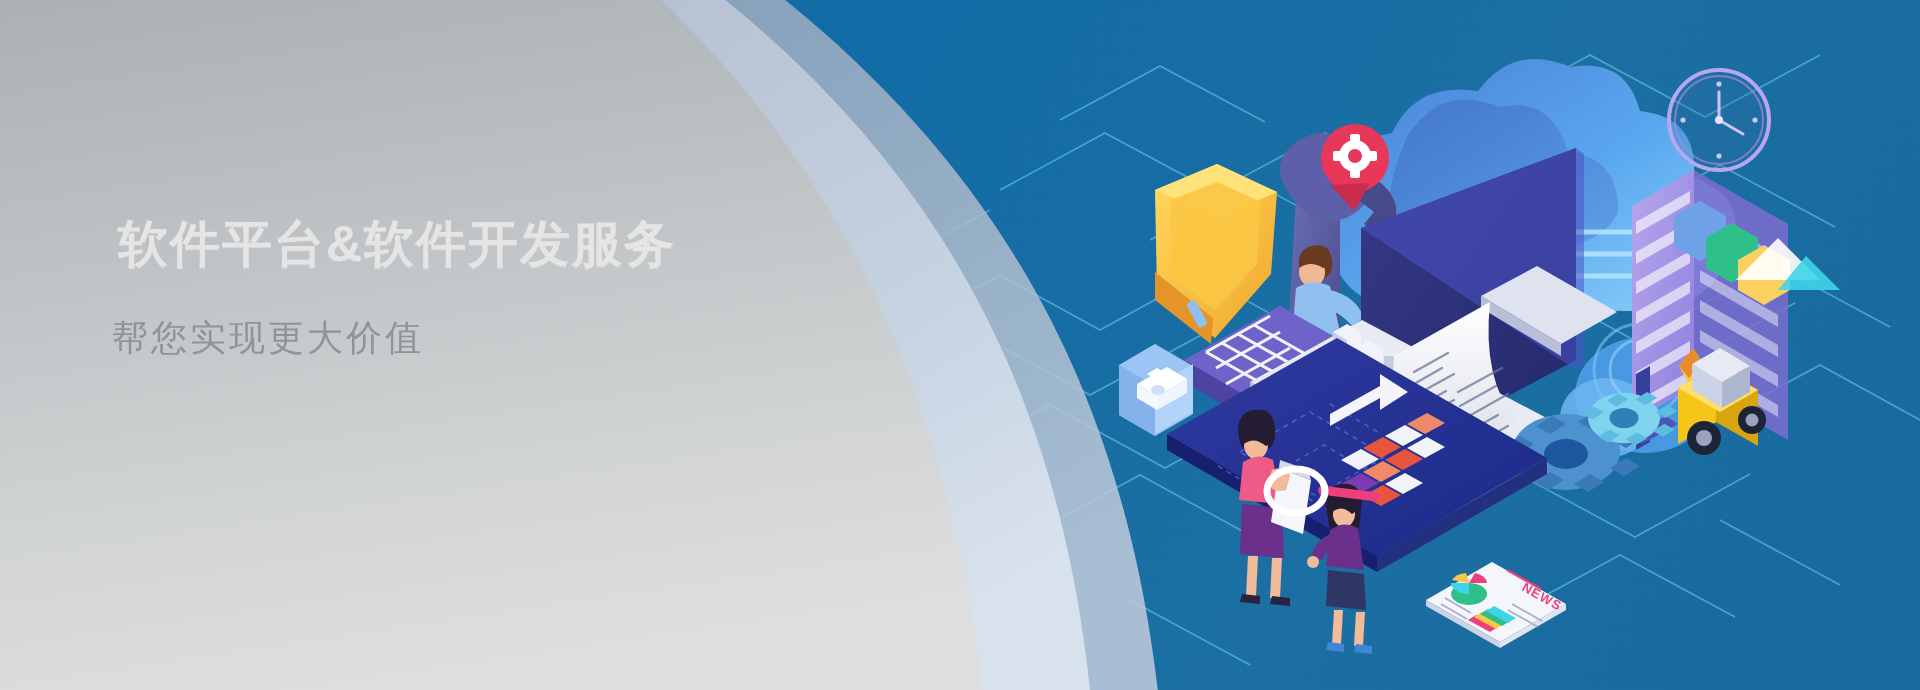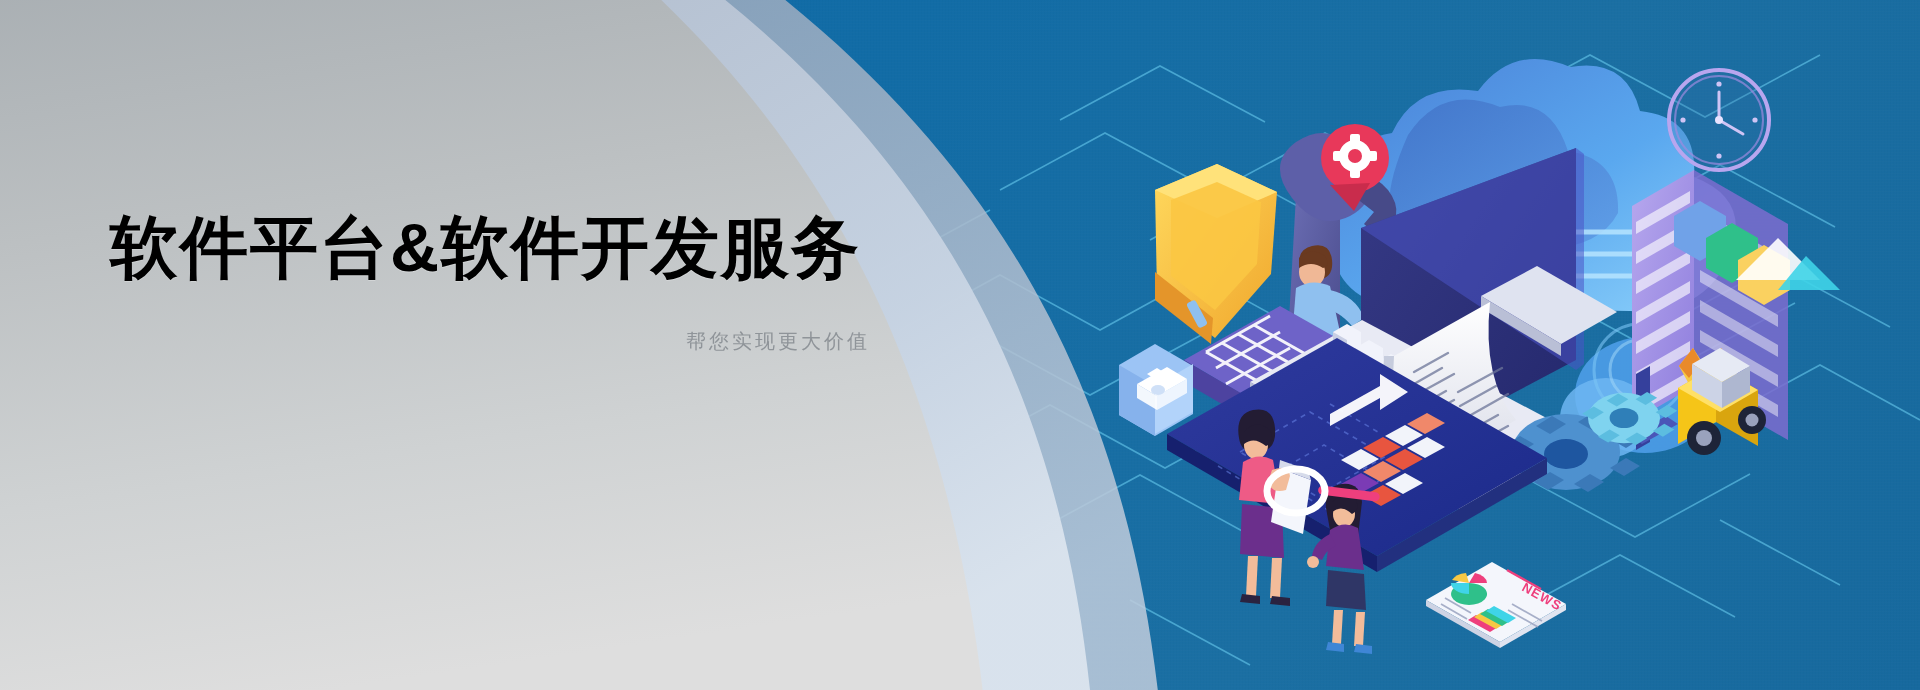--- a/index.html
+++ b/index.html
@@ -17,27 +17,27 @@
   .bg-blue-grad{position:absolute;inset:0;
     background:linear-gradient(120deg,#0f6aa8 0%,#126ca6 40%,#1b6fa3 70%,#17699e 100%);}
   .noise{position:absolute;inset:0;opacity:.20;
     background-image:
       repeating-linear-gradient(0deg,rgba(255,255,255,.045) 0 1px,transparent 1px 3px),
       repeating-linear-gradient(90deg,rgba(0,0,0,.05) 0 1px,transparent 1px 3px);}
   .svg-layer{position:absolute;inset:0;width:1920px;height:690px;}
   
   .copy{position:absolute;left:110px;top:205px;width:760px;}
   .title{
-    font-size:68px;line-height:1.25;font-weight:700;color:#000000;
-    letter-spacing:2px;margin:0;white-space:nowrap;
+    font-size:50px;line-height:1.25;font-weight:700;color:#e5e5e5;
+    letter-spacing:2px;margin:8px;white-space:nowrap;
     text-shadow:0 1px 0 rgba(255,255,255,.25);
   }
   .subtitle{
-    margin:38px 0 0 2px;font-size:20px;letter-spacing:3px;
-    color:#8f9499;font-weight:400;text-align:right;
+    margin:38px 0 0 2px;font-size:36px;letter-spacing:3px;
+    color:#8f9499;font-weight:400;
   }
 </style>
 </head>
 <body>
 
 <div class="banner">
 
   <div class="bg-blue"></div>
   <div class="bg-blue-grad"></div>
   <div class="noise"></div>

